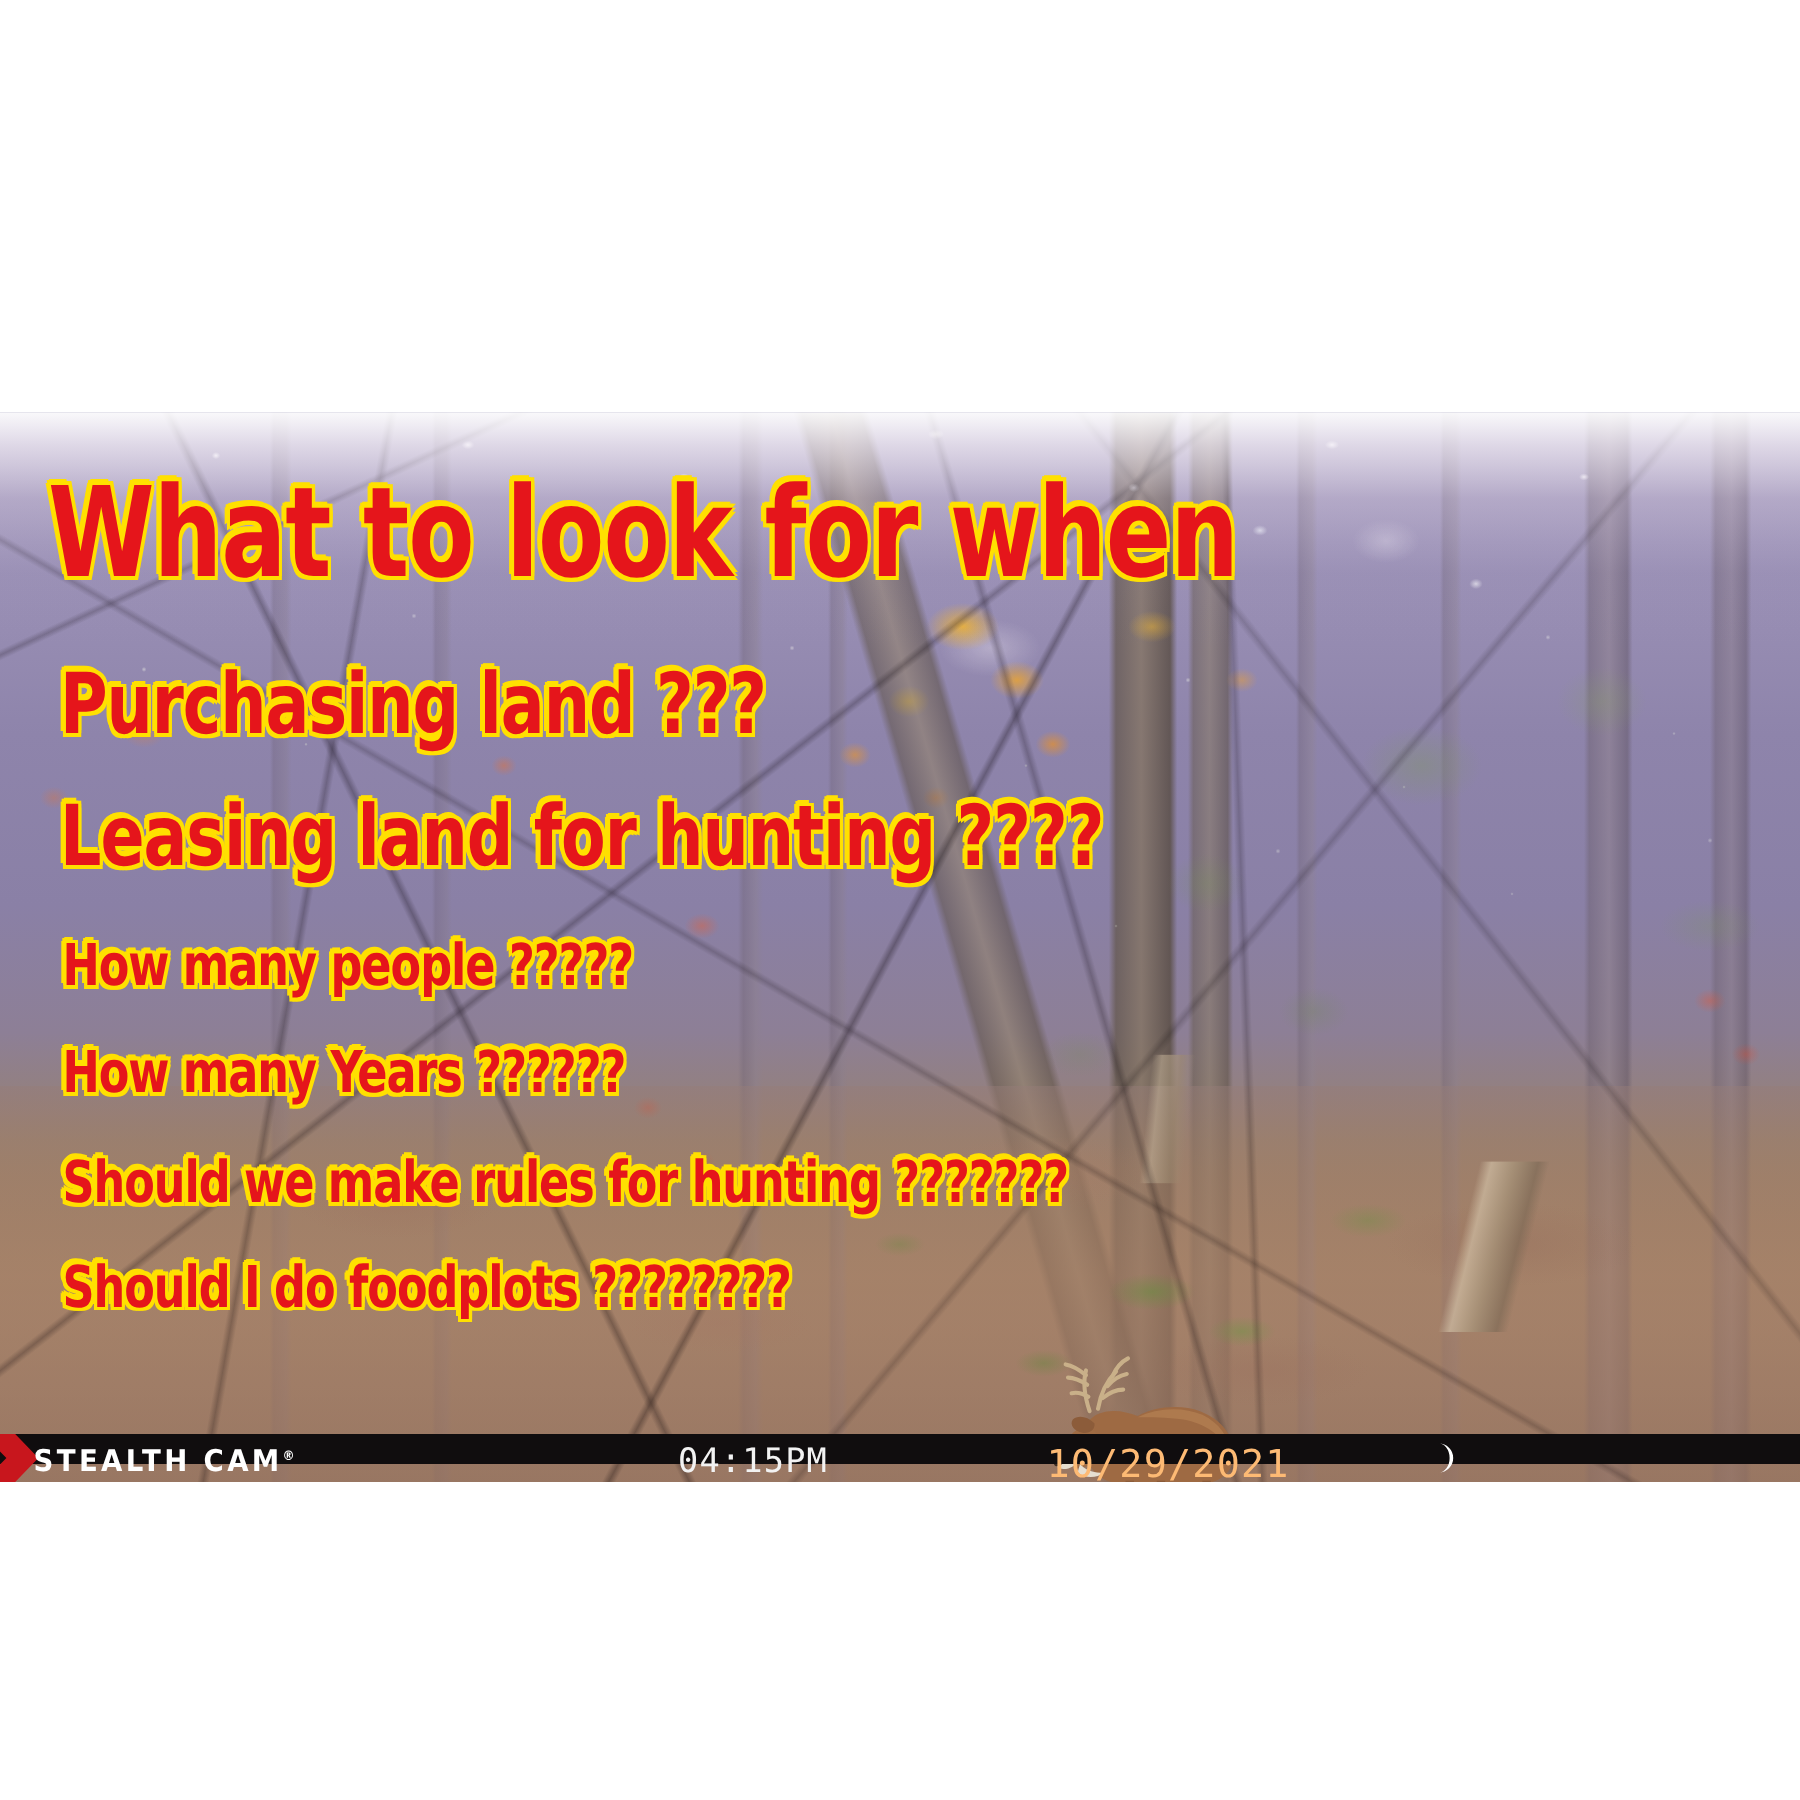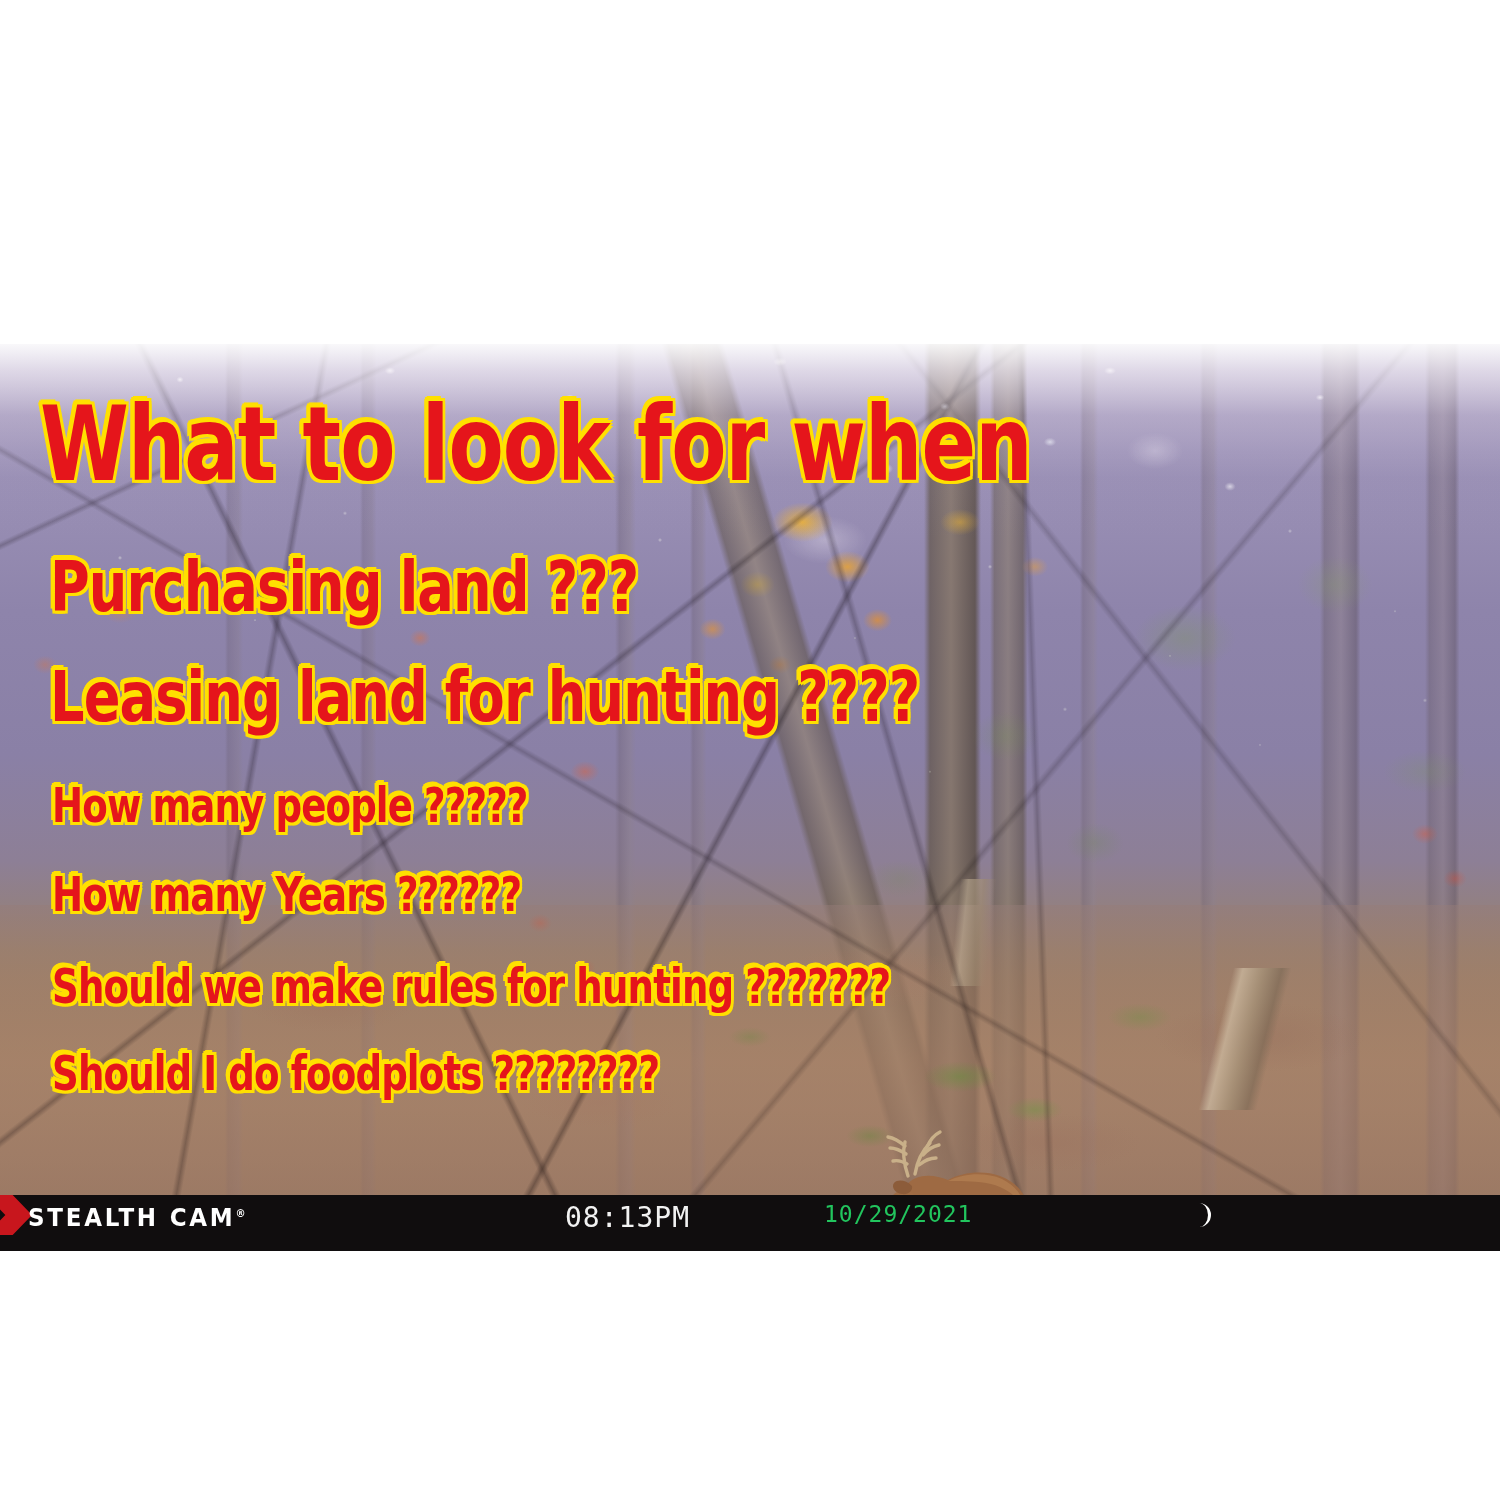--- a/index.html
+++ b/index.html
@@ -236,21 +236,21 @@
   .l-1       { left:50px;  top:208px; font-size:70px;  line-height:70px; }
   .l-2       { left:50px;  top:318px; font-size:70px;  line-height:70px; }
   .l-3       { left:52px;  top:437px; font-size:48px;  line-height:48px; }
   .l-4       { left:52px;  top:526px; font-size:48px;  line-height:48px; }
   .l-5       { left:52px;  top:618px; font-size:48px;  line-height:48px; }
   .l-6       { left:52px;  top:705px; font-size:48px;  line-height:48px; }
 
   
   #infobar {
     position:absolute; left:0; top:1195px;
-    width:1500px; height:56px;
+    width:1500px; height:25px;
     background:#100d0e;
     display:flex; align-items:center;
   }
   #brand-chevron {
     position:absolute; left:-14px; top:0; width:46px; height:40px;
     background:#C8161D;
     clip-path:polygon(0% 0%, 58% 0%, 100% 50%, 58% 100%, 0% 100%, 42% 50%);
   }
   #brand-text {
     position:absolute; left:28px; top:8px;
@@ -260,22 +260,22 @@
     transform:scaleX(.92); transform-origin:left center;
   }
   #brand-text sup { font-size:11px; vertical-align:super; letter-spacing:0; }
   #cam-time {
     position:absolute; left:565px; top:6px;
     color:#f2f2f2; font-size:28px;
     font-family:"DejaVu Sans Mono", monospace;
     letter-spacing:1px;
   }
   #cam-date {
-    position:absolute; left:824px; top:6px;
-    color:#22c55e; font-size:23px;
+    position:absolute; left:872px; top:6px;
+    color:#fdba74; font-size:32px;
     font-family:"DejaVu Sans Mono", monospace;
     letter-spacing:1px;
   }
   #moon-phase {
     position:absolute; left:1186px; top:7px;
     width:26px; height:26px;
   }
 </style>
 </head>
 <body>
@@ -348,20 +348,20 @@
     <div class="line l-4">How many Years ??????</div>
     <div class="line l-5">Should we make rules for hunting ???????</div>
     <div class="line l-6">Should I do foodplots ????????</div>
   </div>
 
   <div id="infobar">
     <div id="brand-chevron"></div>
     <div id="brand-text">
       <span>STEALTH CAM</span><sup>®</sup>
     </div>
-    <div id="cam-time">08:13PM</div>
+    <div id="cam-time">04:15PM</div>
     <div id="cam-date">10/29/2021</div>
     <svg id="moon-phase" viewBox="0 0 26 26">
       <path d="M13 1 A12 12 0 0 1 13 25 A9 12 0 0 0 13 1 Z" fill="#ffffff"></path>
     </svg>
   </div>
 
 </div>
 
 </body></html>

